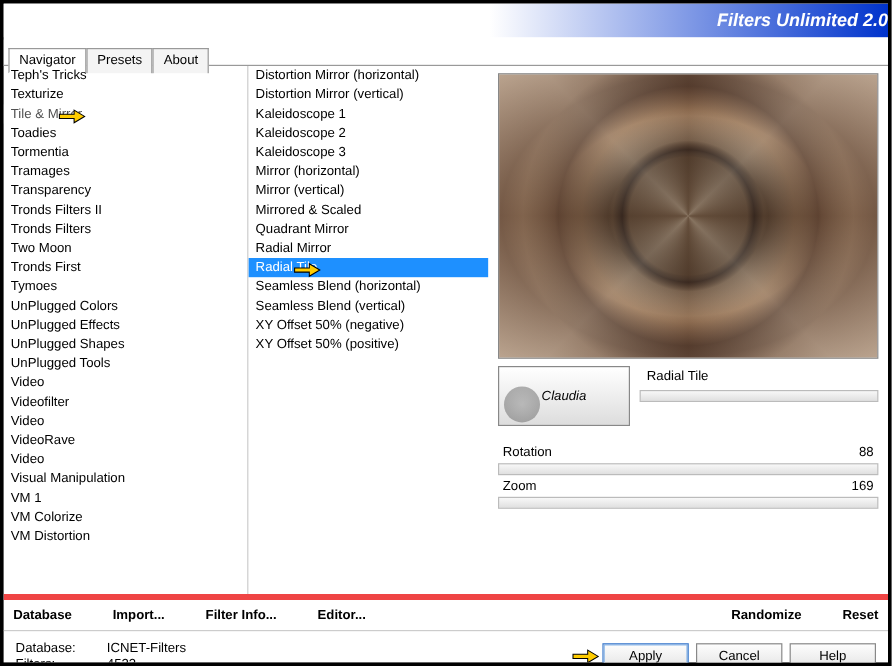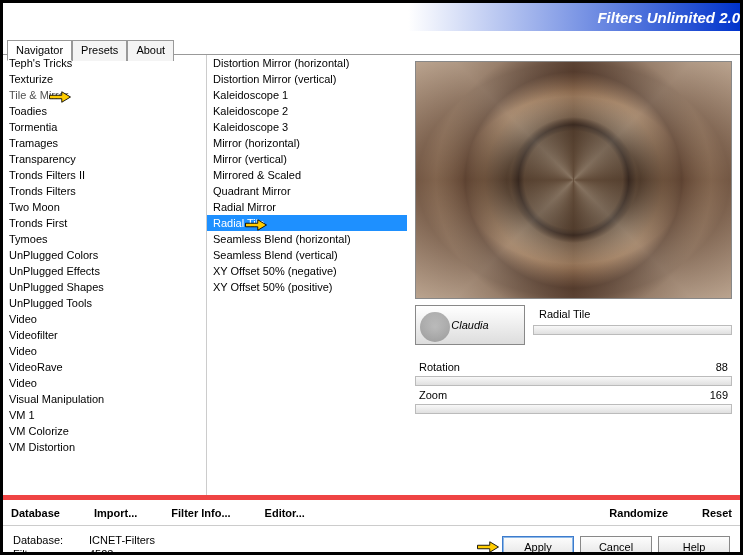--- a/index.html
+++ b/index.html
@@ -15,21 +15,21 @@
 .col2{width:200px;border-right:none}
 .list-item{padding:2px 6px;cursor:pointer;white-space:nowrap;position:relative}
 .list-item.selected{background:#fff;color:#505050}
 .list-item.highlighted{background:#1e90ff;color:#fff}
 .pointer{position:absolute;width:28px;height:22px;z-index:10;pointer-events:none}
 .right-panel{flex:1;padding:6px 8px;display:flex;flex-direction:column}
 .preview{width:100%;height:238px;background:radial-gradient(ellipse at center,#5a4530 0%,#3a2818 30%,#c4a888 50%,#8a6f5a 70%,#d8c8b8 100%);position:relative;overflow:hidden;border:1px solid #888}
 .preview::before{content:"";position:absolute;inset:0;background:radial-gradient(circle at center,transparent 25%,#4a3020 28%,transparent 32%,#c8b098 45%,#6a5040 55%,#d0c0b0 70%);mix-blend-mode:multiply}
 .preview::after{content:"";position:absolute;inset:0;background:conic-gradient(from 45deg,#e0d0c0,#7a6050,#e0d0c0,#7a6050,#e0d0c0,#7a6050,#e0d0c0,#7a6050,#e0d0c0);opacity:0.35}
 .below-preview{display:flex;margin-top:6px;align-items:flex-start}
-.logo{width:110px;height:40px;background:linear-gradient(#fff,#ddd);border:1px solid #888;display:flex;align-items:center;justify-content:center;font-style:italic;font-family:cursive;font-size:13px;position:relative;overflow:hidden}
+.logo{width:110px;height:50px;background:linear-gradient(#fff,#ddd);border:1px solid #888;display:flex;align-items:center;justify-content:center;font-style:italic;font-family:cursive;font-size:13px;position:relative;overflow:hidden}
 .logo::before{content:"";position:absolute;left:4px;bottom:2px;width:30px;height:30px;background:radial-gradient(#888,#555);border-radius:50%;opacity:0.5}
 .filter-name-box{flex:1;margin-left:8px}
 .filter-name{padding:3px 6px;background:#fff}
 .filter-bar{height:10px;background:linear-gradient(#f8f8f8,#e0e0e0);border:1px solid #bbb;margin-top:2px}
 .params{margin-top:14px}
 .param-row{display:flex;justify-content:space-between;padding:2px 4px}
 .param-slider{height:10px;background:linear-gradient(#f8f8f8,#e0e0e0);border:1px solid #bbb;margin:1px 0;position:relative}
 .toolbar{display:flex;border-top:5px solid #ef4444;padding:6px 8px;height:30px;align-items:center}
 .toolbar-btn{font-weight:bold;margin-right:34px;cursor:pointer}
 .toolbar-right{margin-left:auto;display:flex}

